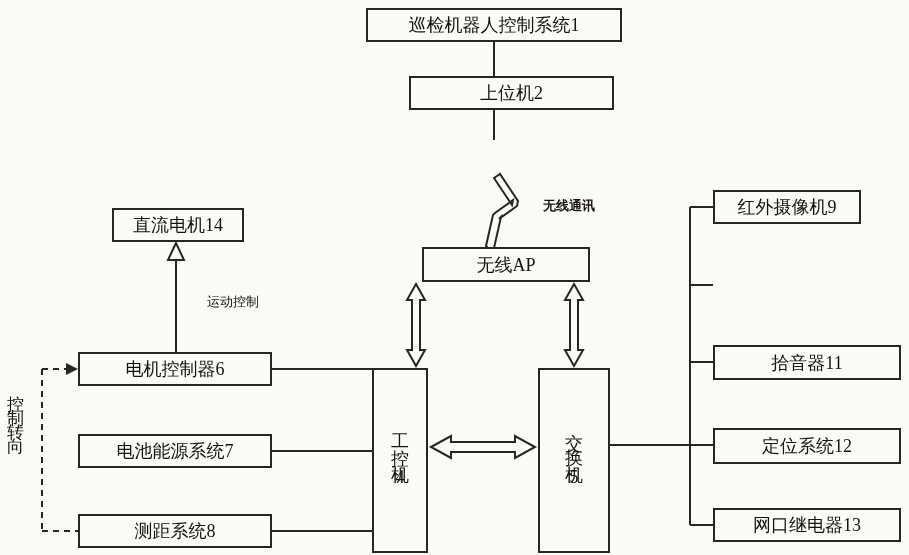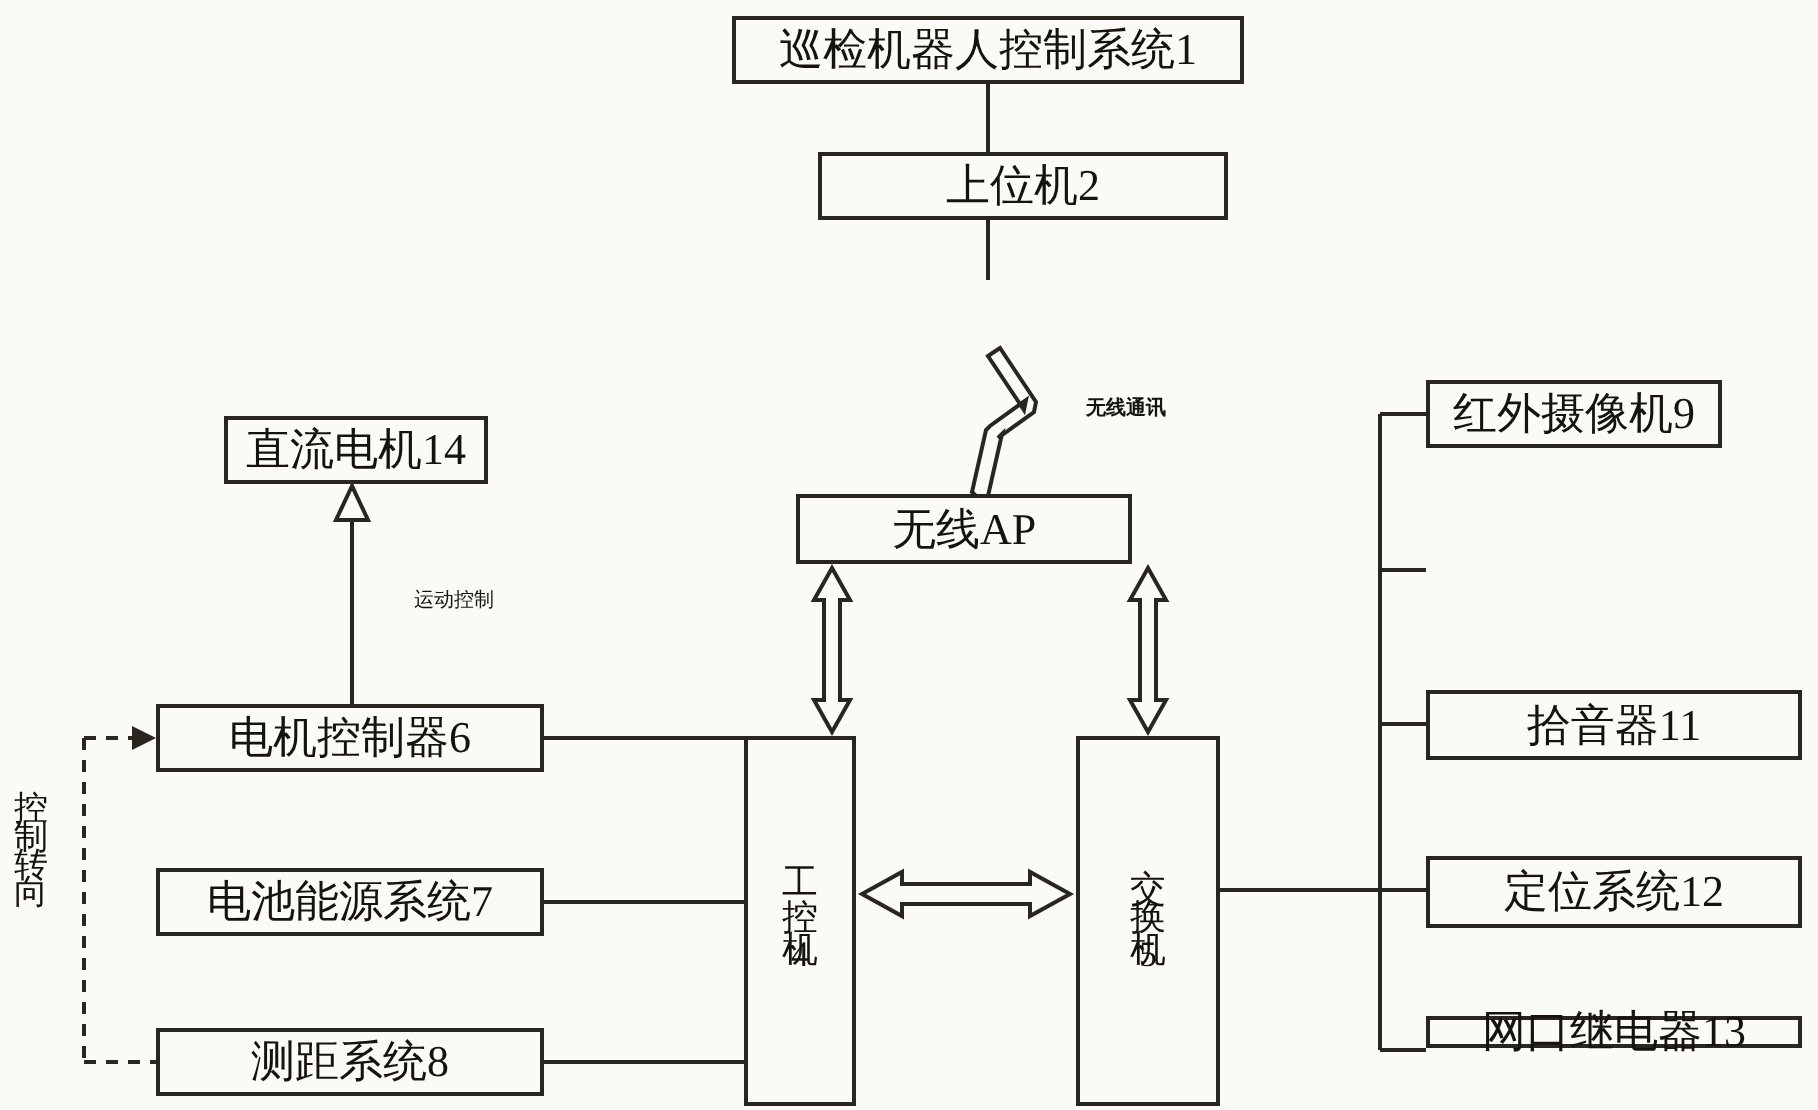--- a/index.html
+++ b/index.html
@@ -12,27 +12,27 @@
   }
   .wires { position:absolute; left:0; top:0; }
   .wires line, .wires polyline { stroke:#29261f; stroke-width:2; fill:none; }
   .wires .dashed { stroke-dasharray:6 5; }
   .wires .hollow { fill:#fafaf7; stroke:#29261f; stroke-width:2; }
   .wires .solid-head { fill:#29261f; stroke:none; }
   .box {
     position:absolute; box-sizing:border-box;
     border:2px solid #29261f; background:#fafaf7;
     display:flex; align-items:center; justify-content:center;
-    font-size:22px; white-space:nowrap;
+    font-size:18px; white-space:nowrap;
   }
   .vbox {
     writing-mode:vertical-rl; text-orientation:upright;
     letter-spacing:16px; font-size:18px;
   }
-  .label { position:absolute; font-size:10px; font-weight:700; }
+  .label { position:absolute; font-size:13px; font-weight:700; }
   .vlabel {
     position:absolute; writing-mode:vertical-rl; text-orientation:upright;
     letter-spacing:14px; font-size:17px; font-weight:400;
   }
 </style>
 </head>
 <body>
 
 <div class="stage">
 
@@ -64,32 +64,32 @@
     <line x1="690" y1="207" x2="690" y2="525"></line>
     <line x1="690" y1="207" x2="713" y2="207"></line>
     <line x1="690" y1="285" x2="713" y2="285"></line>
     <line x1="690" y1="362" x2="713" y2="362"></line>
     <line x1="690" y1="445" x2="713" y2="445"></line>
     <line x1="690" y1="525" x2="713" y2="525"></line>
   </svg>
 
   <div class="box" style="left:366px;top:8px;width:256px;height:34px">巡检机器人控制系统1</div>
   <div class="box" style="left:409px;top:76px;width:205px;height:34px">上位机2</div>
-  <div class="box" style="left:398px;top:247px;width:168px;height:35px">无线AP</div>
+  <div class="box" style="left:422px;top:247px;width:168px;height:35px">无线AP</div>
 
   <div class="box" style="left:112px;top:208px;width:132px;height:34px">直流电机14</div>
   <div class="box" style="left:78px;top:352px;width:194px;height:34px">电机控制器6</div>
   <div class="box" style="left:78px;top:434px;width:194px;height:34px">电池能源系统7</div>
   <div class="box" style="left:78px;top:514px;width:194px;height:34px">测距系统8</div>
 
   <div class="box vbox" style="left:372px;top:368px;width:56px;height:185px">工控机4</div>
   <div class="box vbox" style="left:538px;top:368px;width:72px;height:185px">交换机5</div>
 
   <div class="box" style="left:713px;top:190px;width:148px;height:34px">红外摄像机9</div>
   <div class="box" style="left:713px;top:345px;width:188px;height:35px">拾音器11</div>
   <div class="box" style="left:713px;top:428px;width:188px;height:36px">定位系统12</div>
-  <div class="box" style="left:713px;top:508px;width:188px;height:16px">网口继电器13</div>
+  <div class="box" style="left:713px;top:508px;width:188px;height:34px">网口继电器13</div>
 
   <div class="label" style="left:543px;top:197px">无线通讯</div>
   <div class="label" style="left:207px;top:293px;font-weight:400">运动控制</div>
   <div class="vlabel" style="left:4px;top:382px">控制转向</div>
 
 </div>
 
 </body></html>

